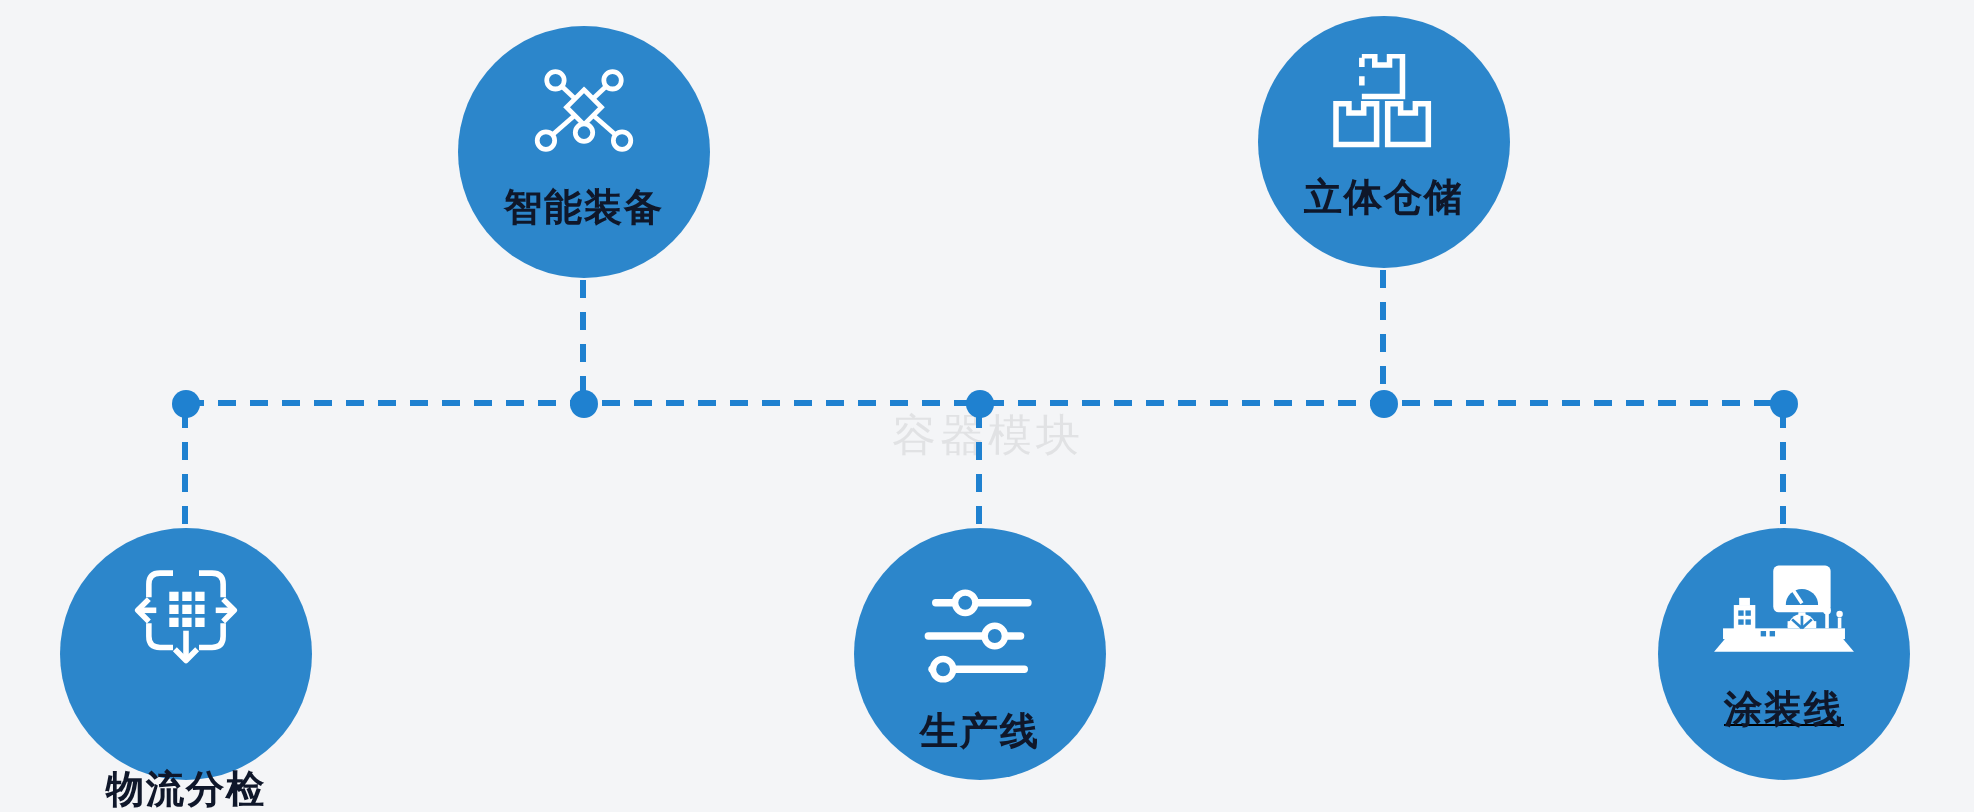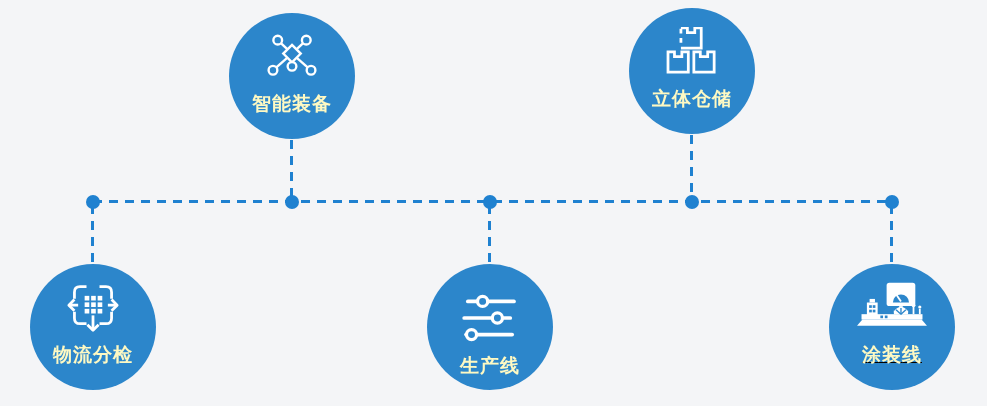--- a/index.html
+++ b/index.html
@@ -57,39 +57,40 @@
     z-index:4;
   }
   .node .icon{
     height:46px;
     display:flex;
     align-items:center;
     justify-content:center;
   }
   .node .label{
     margin-top:12px;
-    color:#fef9c3;
+    color:#0f172a;
     font-size:19px;
     font-weight:600;
     letter-spacing:1px;
     white-space:nowrap;
   }
   
   #node-smart      {left:229px;top:13px;}
   #node-warehouse  {left:629px;top:8px;}
-  #node-logistics  {left:30px; top:264px;}
+  #node-logistics  {left:30px; top:264px;gap:40px;}
   #node-production {left:427px;top:264px;justify-content:center;}
   #node-coating    {left:829px;top:264px;text-decoration:underline;}
   svg{display:block;}
 </style>
 </head>
 <body>
 
 <div class="canvas">
 
+  <div class="watermark">容器模块</div>
 
   <div class="h-line" style="left:93px;top:200px;width:799px;"></div>
   <div class="v-line" style="left:290px;top:140px;height:60px;"></div>
   <div class="v-line" style="left:690px;top:135px;height:65px;"></div>
   <div class="v-line" style="left:91px;top:205px;height:59px;"></div>
   <div class="v-line" style="left:488px;top:205px;height:59px;"></div>
   <div class="v-line" style="left:890px;top:205px;height:59px;"></div>
 
   <div class="dot" style="left:86px;top:195px;"></div>
   <div class="dot" style="left:285px;top:195px;"></div>

